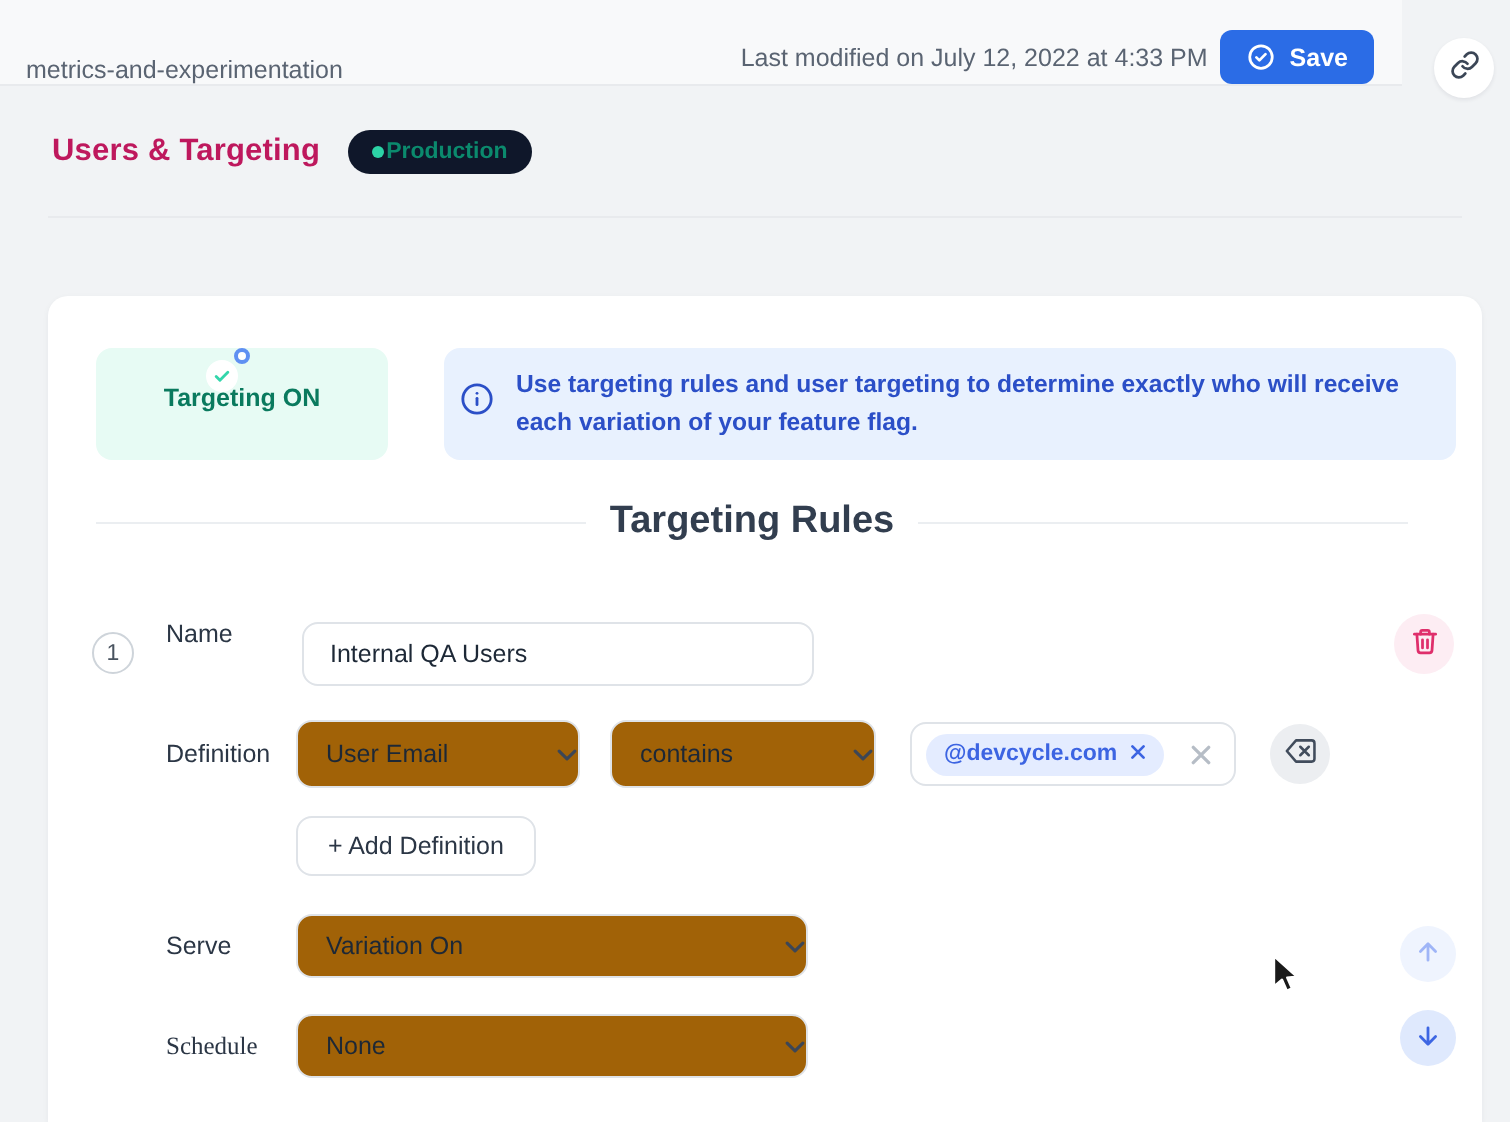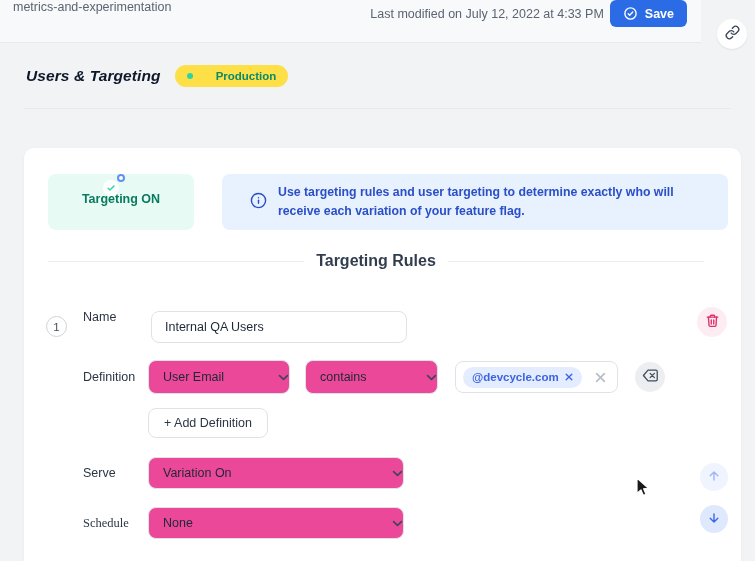--- a/index.html
+++ b/index.html
@@ -5,42 +5,42 @@
   * { margin:0; padding:0; box-sizing:border-box; }
   html,body { width:755px; height:561px; overflow:hidden; }
   body {
     font-family:"Liberation Sans","DejaVu Sans",sans-serif;
     background:#f1f3f5; position:relative; color:#212b36;
   }
   
   .topbar {
     position:absolute; left:0; top:0; width:701px; height:43px;
     background:#f8f9fa; border-bottom:1px solid #e8eaed;
-    display:flex; align-items:flex-start; justify-content:space-between;
+    display:flex; align-items:flex-end; justify-content:space-between;
     padding:0 14px 0 13px;
   }
   .breadcrumb { font-size:12.5px; color:#5a6472; }
   .topbar-right { display:flex; align-items:center; gap:6px; }
   .last-modified { font-size:12.5px; color:#5a6472; }
   .save-btn {
     display:flex; align-items:center; gap:7px; height:27px; padding:0 13px;
     background:#2b6ce6; border:none; border-radius:6px; color:#fff;
     font-size:12.5px; font-weight:700; cursor:pointer;
     font-family:inherit;
   }
   .save-btn svg { display:block; }
   
   .page-header {
     position:absolute; left:0; top:43px; width:755px; height:65px;
     display:flex; align-items:center; padding:0 13px 0 26px;
   }
-  .page-title { font-size:15.5px; font-weight:700; color:#0f172a; letter-spacing:.1px;font-style:italic; }
+  .page-title { font-size:15.5px; font-weight:700; color:#be185d; letter-spacing:.1px; }
   .env-badge {
-    margin-left:14px; display:inline-flex; align-items:center; gap:23px;
-    height:22px; padding:0 12px; background:#fde047; border-radius:11px;
+    margin-left:14px; display:inline-flex; align-items:center; gap:1px;
+    height:22px; padding:0 12px; background:#0f172a; border-radius:11px;
   }
   .env-dot { width:6px; height:6px; border-radius:50%; background:#2cd3a6; }
   .env-label { font-size:11.5px; font-weight:700; color:#0b8a6d; }
   .link-btn {
     position:absolute; right:8px; top:19px; width:30px; height:30px;
     border-radius:50%; background:#fff; border:none; cursor:pointer;
     display:flex; align-items:center; justify-content:center;
     box-shadow:0 1px 2px rgba(20,30,50,.08);
   }
   .header-divider {
@@ -70,32 +70,32 @@
   .switch-knob {
     position:absolute; right:2px; top:2px; width:16px; height:16px;
     background:#fff; border-radius:50%;
     display:flex; align-items:center; justify-content:center;
   }
   .toggle-label { font-size:12.5px; font-weight:700; color:#0a7a5e; }
   
   .info-box {
     position:absolute; left:198px; top:26px; width:506px; height:56px;
     background:#e8f1fe; border-radius:8px;
-    display:flex; align-items:center; gap:11px; padding:0 22px 0 28px;
+    display:flex; align-items:center; gap:11px; padding:0 22px 0 8px;
   }
   .info-box svg { flex:none; }
   .info-text { font-size:12.3px; line-height:1.55; color:#2b4fc7; font-weight:600; }
   
   .rules-heading {
     position:absolute; left:24px; top:102px; width:656px; height:22px;
     display:flex; align-items:center;
   }
   .rules-heading .line { flex:1; height:1px; background:#ebeef1; }
   .rules-heading .txt {
-    margin:0 12px; font-size:16px; font-weight:700; color:#323e4f;
+    margin:0 12px; font-size:19px; font-weight:700; color:#323e4f;
   }
   
   .rule-number {
     position:absolute; left:22px; top:168px; width:21px; height:21px;
     border:1px solid #ced4da; border-radius:50%; background:#fff;
     display:flex; align-items:center; justify-content:center;
     font-size:11.5px; color:#49535f;
   }
   .field-label {
     position:absolute; left:59px; font-size:12.5px; color:#2b3645;
@@ -114,21 +114,21 @@
   .icon-circle-btn {
     position:absolute; border:none; border-radius:50%; cursor:pointer;
     display:flex; align-items:center; justify-content:center; padding:0;
   }
   .trash-btn { left:673px; top:159px; width:30px; height:30px; background:#fdedf3; }
   .backspace-btn { left:611px; top:214px; width:30px; height:30px; background:#eceef1; }
   .up-btn { left:676px; top:315px; width:28px; height:28px; background:#eff4fe; }
   .down-btn { left:676px; top:357px; width:28px; height:28px; background:#dfe9fd; }
   .select {
     position:absolute; height:34px; border:1px solid #dfe3e8; border-radius:8px;
-    background:#ec4899; display:flex; align-items:center; justify-content:space-between;
+    background:#a16207; display:flex; align-items:center; justify-content:space-between;
     padding:0 0 0 14px; font-size:12.5px; color:#1d2836; cursor:pointer;
   }
   .select-property   { left:124px; top:212px; width:142px; }
   .select-comparator { left:281px; top:212px; width:133px; }
   .select-serve      { left:124px; top:309px; width:256px; height:32px; }
   .select-schedule   { left:124px; top:359px; width:256px; height:32px; }
   .tag-input {
     position:absolute; left:431px; top:213px; width:163px; height:32px;
     border:1px solid #dfe3e8; border-radius:8px; background:#fff;
     display:flex; align-items:center; padding:0 11px 0 7px; cursor:text;

